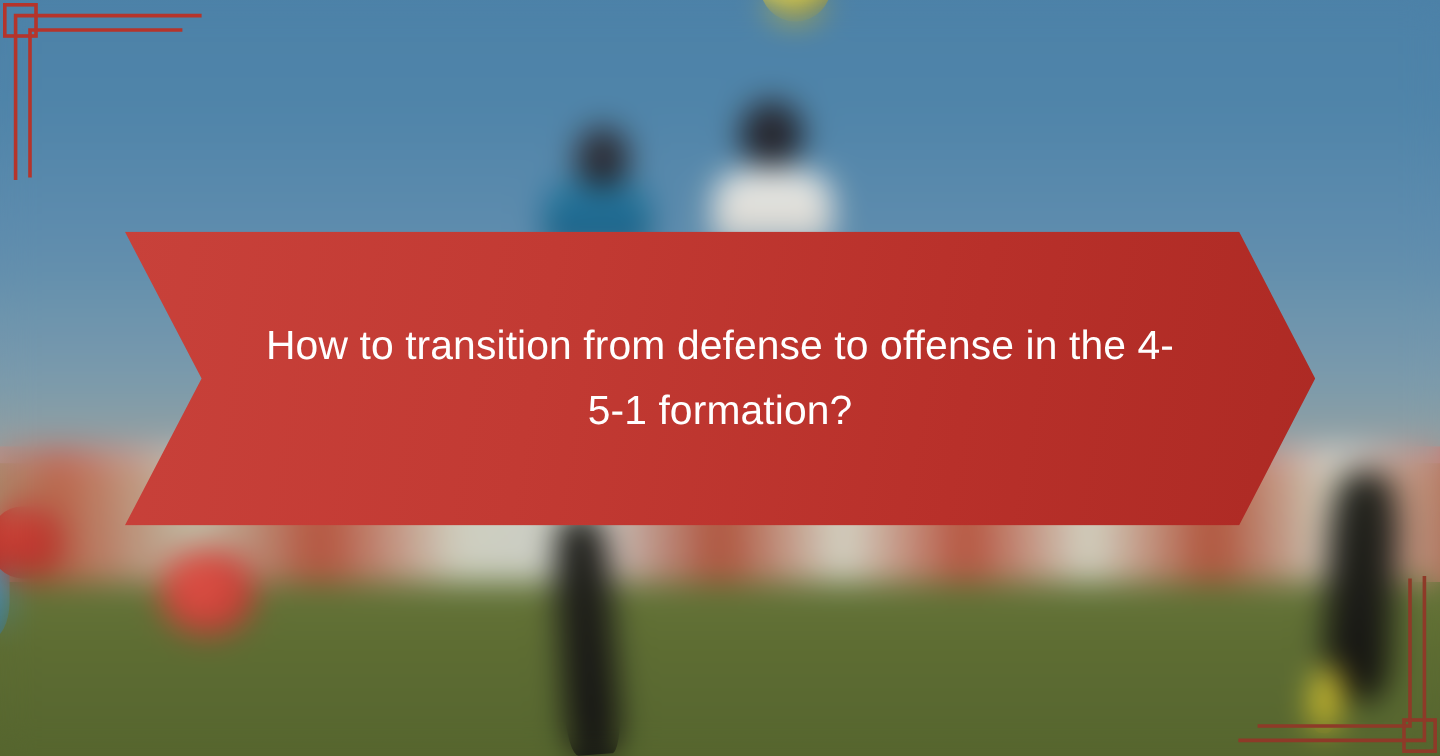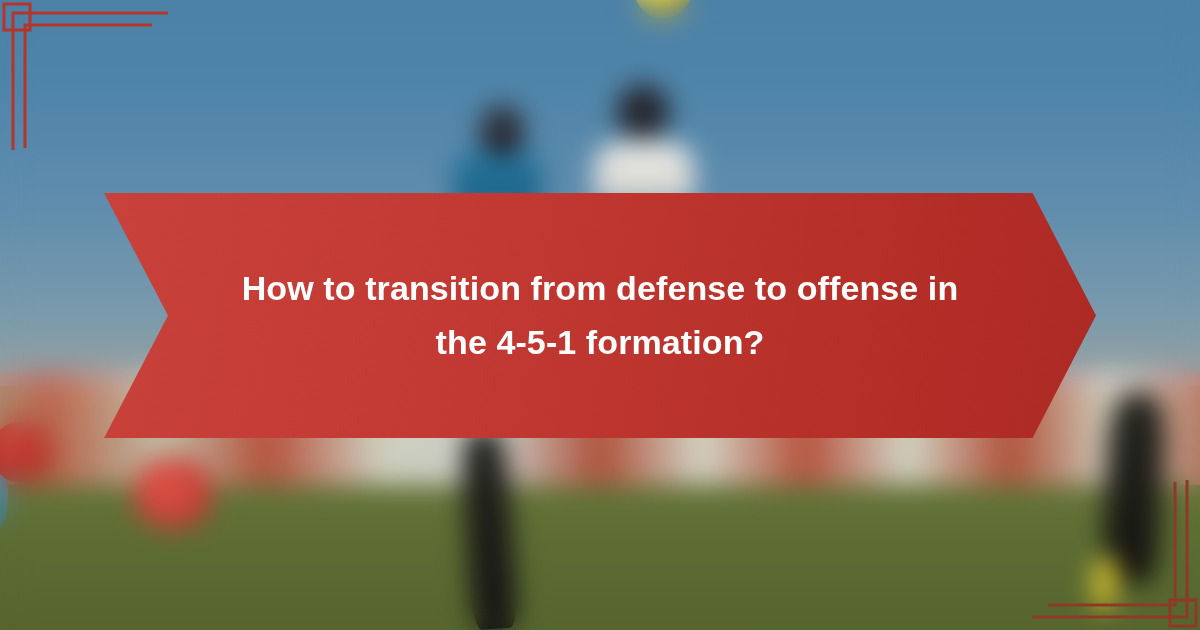--- a/index.html
+++ b/index.html
@@ -226,21 +226,21 @@
     right: 104px;
     top: 0;
     bottom: 0;
     display: flex;
     align-items: center;
     justify-content: center;
     text-align: center;
     color: #ffffff;
     font-size: 34px;
     line-height: 1.56;
-    font-weight: 700;
+    font-weight: 400;
     letter-spacing: 0.1px;
     padding: 0 8px;
     box-sizing: border-box;
   }
 </style>
 </head>
 <body>
 
 <div id="page">
 

